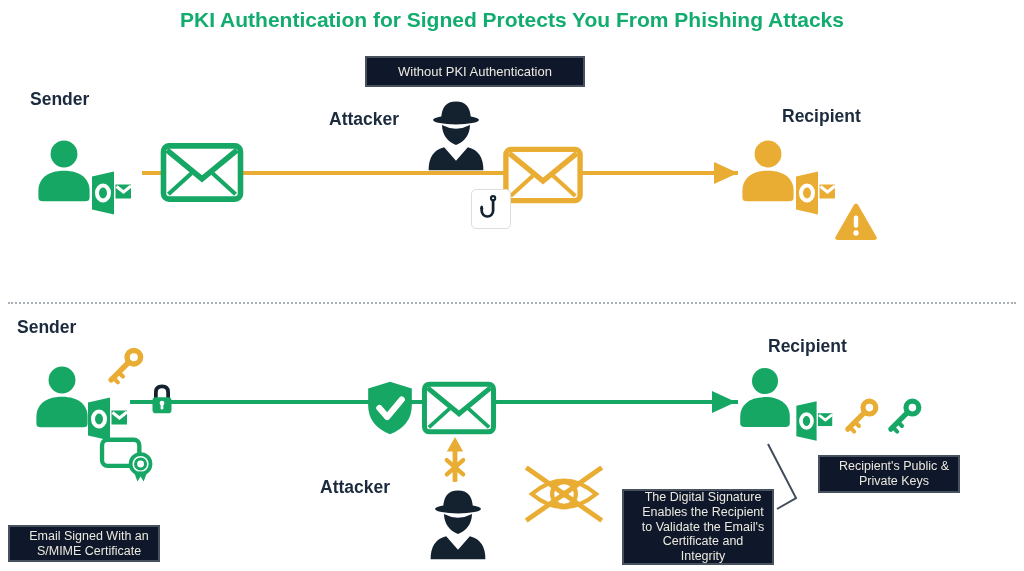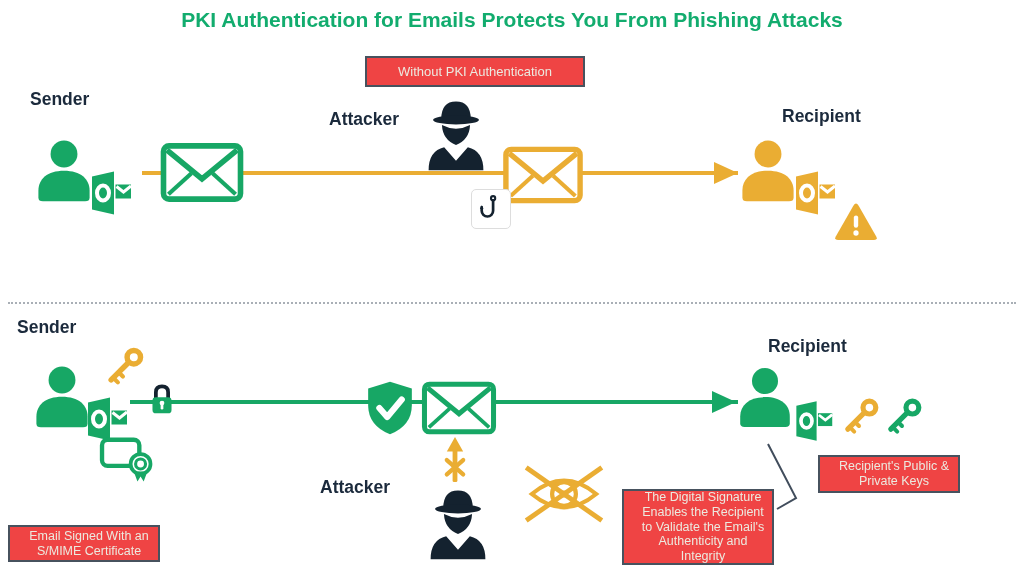--- a/index.html
+++ b/index.html
@@ -1,21 +1,21 @@
 <!DOCTYPE html>
 <html><head>
 <meta charset="utf-8">
 <style>
   html,body{margin:0;padding:0;background:#fff;}
   .stage{position:relative;width:1024px;height:571px;background:#fff;overflow:hidden;
          font-family:"Liberation Sans", sans-serif;}
   .title{position:absolute;left:0;top:8px;width:1024px;margin:0;text-align:center;
          font-size:21px;font-weight:700;color:#12AC6E;}
   .label{position:absolute;font-size:17.5px;font-weight:700;color:#1B2A3C;white-space:nowrap;}
-  .badge{position:absolute;background:#ef4444;color:#ECE9DF;border:2px solid #47525E;
+  .badge{position:absolute;background:#0f172a;color:#ECE9DF;border:2px solid #47525E;
          display:flex;align-items:center;justify-content:center;text-align:center;
          font-size:13px;line-height:1.18;box-sizing:border-box;padding:3px 6px;}
   .note{font-size:12.5px;padding-left:16px;}
   .ic{position:absolute;display:block;}
   .line-h{position:absolute;height:4px;}
   .arrow-right{position:absolute;width:0;height:0;border-top:11px solid transparent;
                border-bottom:11px solid transparent;}
   .divider{position:absolute;left:8px;top:302px;width:1008px;border-top:2px dotted #A9AFB6;}
   .hook-box{position:absolute;background:#fff;border:1px solid #DDDDDD;border-radius:5px;}
   .defs{position:absolute;width:0;height:0;overflow:hidden;}
@@ -90,21 +90,21 @@
       </symbol>
       <symbol id="sym-certificate" viewBox="0 0 100 74">
         <rect x="5" y="6" width="60" height="42" rx="9" fill="#fff" stroke="currentColor" stroke-width="7"></rect>
         <circle cx="67" cy="45" r="16" fill="#fff" stroke="currentColor" stroke-width="6"></circle>
         <circle cx="67" cy="45" r="8" fill="none" stroke="currentColor" stroke-width="5"></circle>
         <polygon points="56,57 62,73 67,65 72,73 78,57" fill="currentColor"></polygon>
       </symbol>
     </defs>
   </svg>
 
-  <h1 class="title">PKI Authentication for Emails Protects You From Phishing Attacks</h1>
+  <h1 class="title">PKI Authentication for Signed Protects You From Phishing Attacks</h1>
 
   <div class="badge" style="left:365px;top:56px;width:220px;height:31px;">Without PKI Authentication</div>
 
   <div class="label" style="left:30px;top:89px;">Sender</div>
 
   <div class="line-h" style="left:142px;top:171px;width:596px;background:#EAAD33;"></div>
   <div class="arrow-right" style="left:714px;top:162px;border-left:24px solid #EAAD33;"></div>
 
   <svg class="ic" style="left:32px;top:132px;width:64px;height:76px;color:#17A765;">
       <use href="#sym-person"></use>
@@ -201,15 +201,15 @@
   <svg class="ic" style="left:884px;top:396px;width:40px;height:40px;color:#17A765;">
       <use href="#sym-key"></use>
     </svg>
 
   <div class="badge note" style="left:818px;top:455px;width:142px;height:38px;">Recipient's Public &amp; Private Keys</div>
 
   <svg class="ic" style="left:760px;top:435px;width:60px;height:90px;" viewBox="0 0 60 90">
     <polyline points="8,9 36,63 17,74" fill="none" stroke="#414D5C" stroke-width="2"></polyline>
   </svg>
 
-  <div class="badge note" style="left:622px;top:489px;width:152px;height:76px;">The Digital Signature Enables the Recipient to Validate the Email's Authenticity and Integrity</div>
+  <div class="badge note" style="left:622px;top:489px;width:152px;height:76px;">The Digital Signature Enables the Recipient to Validate the Email's Certificate and Integrity</div>
 
 </div>
 
 </body></html>

